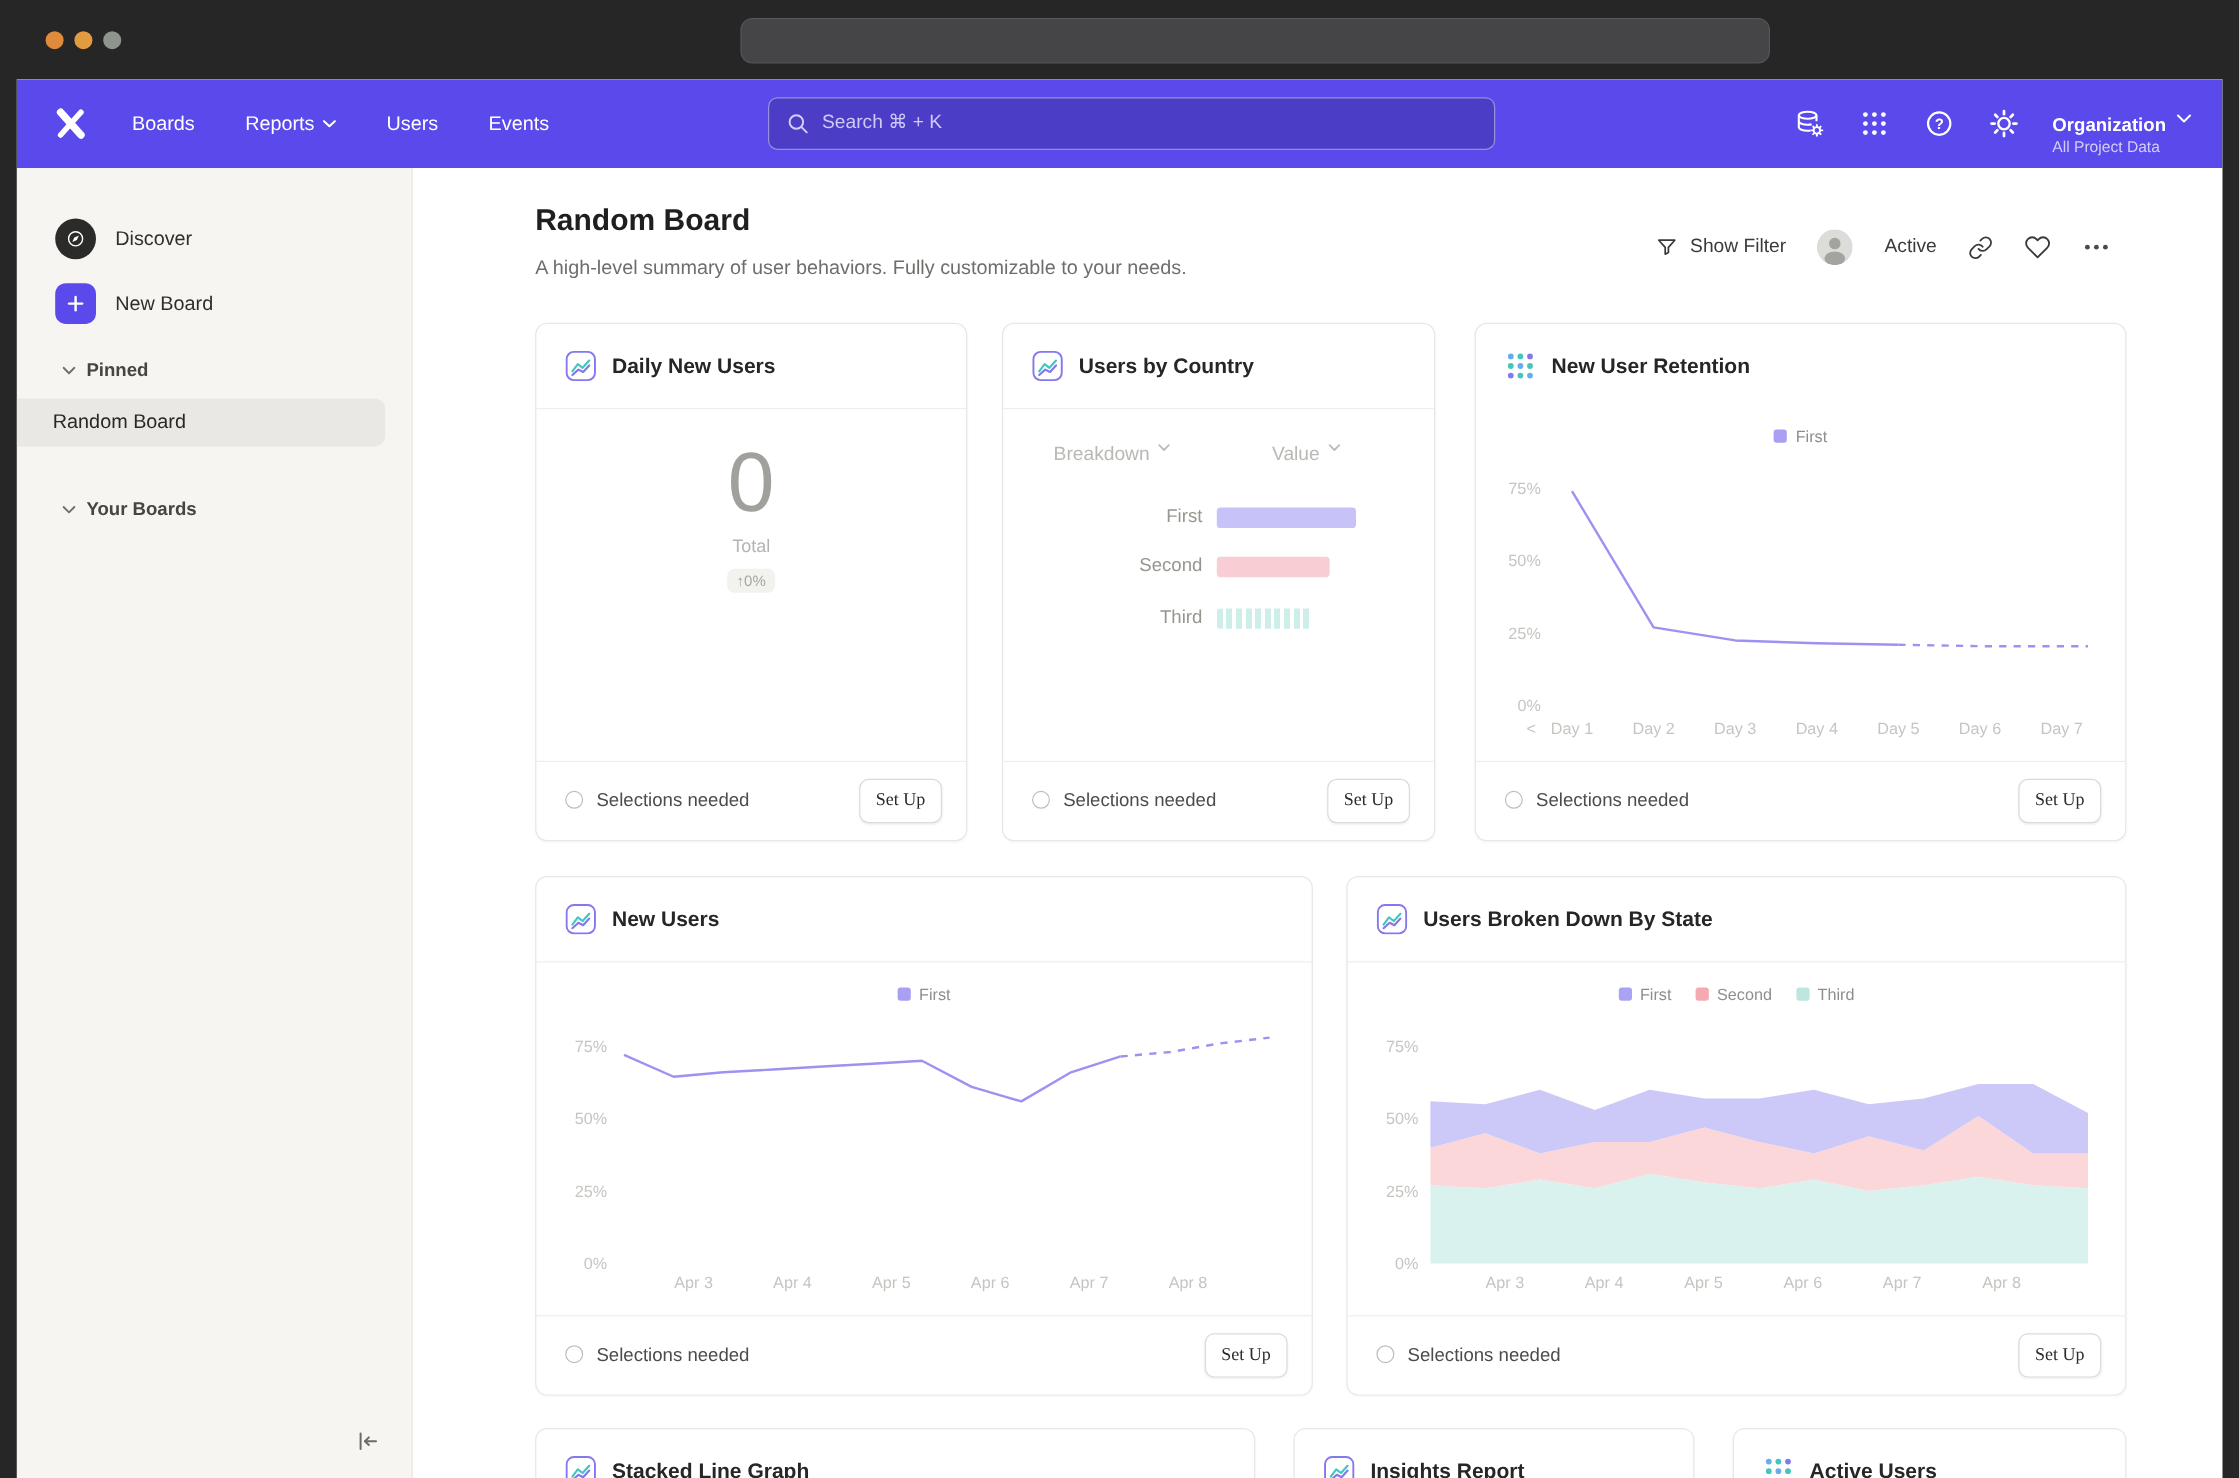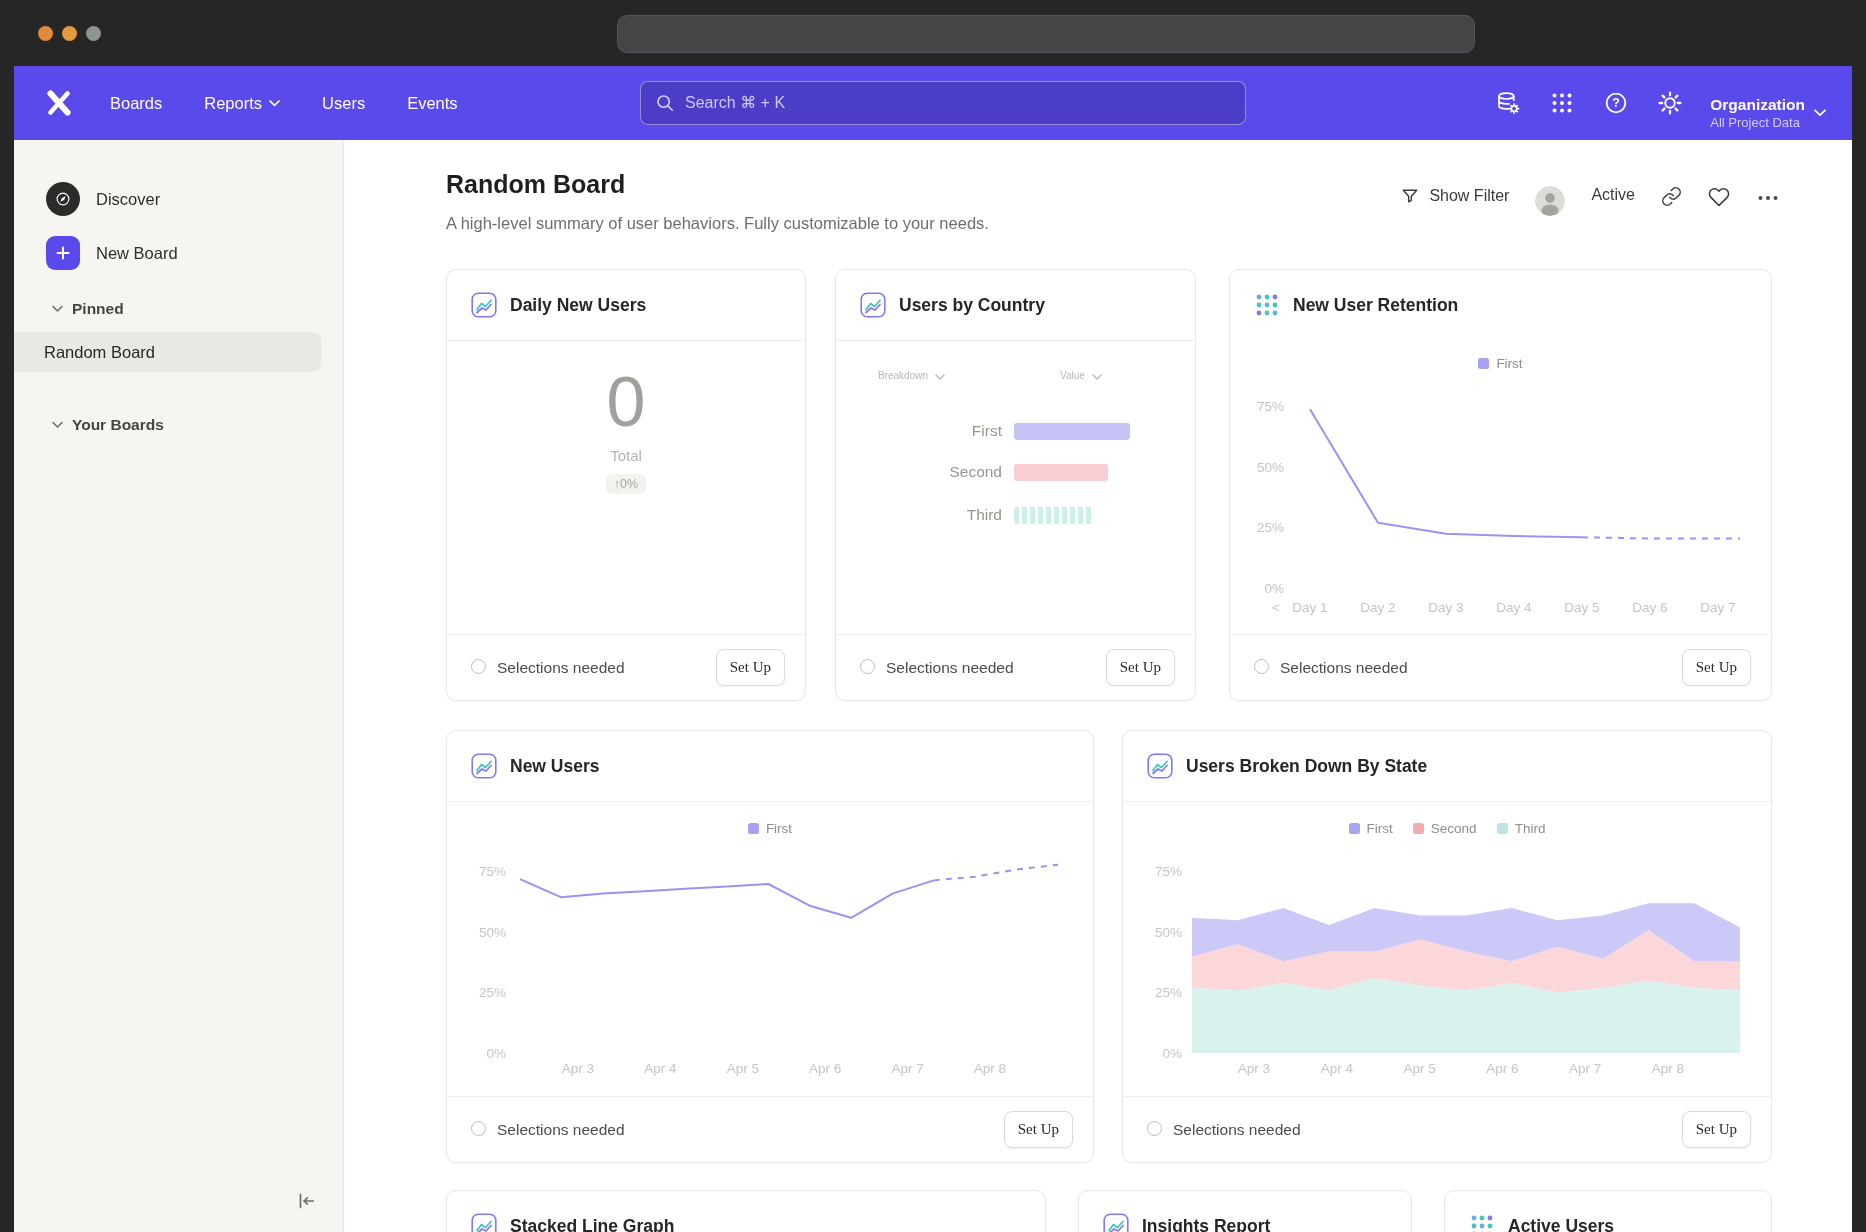--- a/index.html
+++ b/index.html
@@ -35,21 +35,21 @@
   .nav-item { color: #ffffff; font-size: 16.5px; font-weight: 500; display: flex; align-items: center; gap: 7px; cursor: pointer; }
   .search {
     position: absolute; left: 626px; top: 15px; width: 606px; height: 44px;
     background: rgba(0,0,0,0.16); border: 1px solid rgba(255,255,255,0.42); border-radius: 8px;
     display: flex; align-items: center; padding: 0 14px; gap: 10px;
   }
   .search input { flex: 1; background: transparent; border: none; outline: none; color: #eeebfe; font-size: 16px; }
   .search input::placeholder { color: #cfc9f7; }
   .nav-right { position: absolute; right: 26px; top: 0; height: 74px; display: flex; align-items: center; gap: 26px; }
   .nav-icon-btn { width: 28px; height: 28px; display: flex; align-items: center; justify-content: center; cursor: pointer; }
-  .org { display: flex; align-items: center; gap: 9px; cursor: pointer; margin-top: 20px; }
+  .org { display: flex; align-items: flex-start; gap: 9px; cursor: pointer; margin-top: 20px; }
   .org-name { color: #ffffff; font-size: 15.5px; font-weight: 700; line-height: 1.25; }
   .org-scope { color: #d3cdf9; font-size: 13px; line-height: 1.25; }
 
   
   .content { position: absolute; top: 74px; left: 0; right: 0; bottom: 0; }
   .sidebar { position: absolute; left: 0; top: 0; bottom: 0; width: 330px; background: #f6f5f2; border-right: 1px solid #e9e8e4; }
   .side-item { position: absolute; left: 32px; display: flex; align-items: center; gap: 16px; cursor: pointer; }
   .side-item-label { font-size: 16.5px; font-weight: 500; color: #2e2e2c; }
   .badge-dark { width: 34px; height: 34px; border-radius: 50%; background: #2b2b29; display: flex; align-items: center; justify-content: center; }
   .badge-purple { width: 34px; height: 34px; border-radius: 9px; background: #5a49eb; display: flex; align-items: center; justify-content: center; }
@@ -59,21 +59,21 @@
     position: absolute; left: 0; right: 22px; top: 192px; height: 40px;
     background: #e9e8e4; border-radius: 0 9px 9px 0;
     display: flex; align-items: center; padding-left: 30px;
     font-size: 16.5px; font-weight: 500; color: #272725; cursor: pointer;
   }
   .collapse-btn { position: absolute; right: 24px; bottom: 18px; width: 26px; height: 26px; display: flex; align-items: center; justify-content: center; cursor: pointer; }
 
   .main { position: absolute; left: 331px; top: 0; right: 0; bottom: 0; background: #ffffff; overflow: hidden; }
   .board-title { position: absolute; left: 101px; top: 30px; font-size: 25px; font-weight: 700; color: #1f1f1d; }
   .board-subtitle { position: absolute; left: 101px; top: 74px; font-size: 16.5px; color: #6e6e6b; }
-  .actions { position: absolute; top: 46px; right: 72px; height: 40px; display: flex; align-items: flex-start; gap: 26px; }
+  .actions { position: absolute; top: 46px; right: 93px; height: 40px; display: flex; align-items: center; gap: 26px; }
   .action-txt { font-size: 16px; color: #3a3a38; font-weight: 500; }
   .action-btn { display: flex; align-items: center; gap: 9px; cursor: pointer; }
   .avatar { width: 30px; height: 30px; border-radius: 50%; overflow: hidden; cursor: pointer; }
 
   
   .card { position: absolute; background: #ffffff; border: 1px solid #e8e7e3; border-radius: 10px; box-shadow: 0 1px 2px rgba(0,0,0,0.03); }
   .card-header { position: absolute; top: 0; left: 0; right: 0; height: 70px; display: flex; align-items: center; padding-left: 24px; gap: 13px; }
   .card-title { font-size: 17.5px; font-weight: 700; color: #262624; }
   .hdr-line { position: absolute; top: 70px; left: 0; right: 0; border-top: 1px solid #efeeea; }
   .card-footer { position: absolute; bottom: 0; left: 0; right: 0; height: 66px; border-top: 1px solid #efeeea; display: flex; align-items: center; padding: 0 20px 0 24px; }
@@ -86,21 +86,21 @@
     font-family: Liberation Serif, serif;
   }
 
   
   .dnu-body { position: absolute; top: 71px; left: 0; right: 0; display: flex; flex-direction: column; align-items: center; padding-top: 26px; }
   .big-zero { font-size: 70px; color: #a0a09d; line-height: 1; }
   .zero-label { margin-top: 10px; font-size: 15px; color: #b4b4b0; }
   .delta-pill { margin-top: 10px; background: #f2f2ef; color: #a6a6a2; font-size: 12.5px; padding: 3px 8px; border-radius: 6px; }
 
   
-  .dd { position: absolute; display: flex; align-items: flex-end; gap: 7px; font-size: 10px; color: #b9b8b4; cursor: pointer; }
+  .dd { position: absolute; display: flex; align-items: flex-start; gap: 7px; font-size: 16px; color: #b9b8b4; cursor: pointer; }
   .country-row { position: absolute; left: 24px; display: flex; align-items: center; }
   .country-label { width: 142px; text-align: right; font-size: 15.5px; color: #96968f; }
   .country-bar { height: 17px; border-radius: 3px; margin-left: 12px; }
 
   
   .legend-row { position: absolute; left: 0; right: 0; display: flex; justify-content: center; gap: 20px; }
   .legend-item { display: flex; align-items: center; gap: 7px; }
   .legend-swatch { width: 11px; height: 11px; border-radius: 2.5px; display: inline-block; }
   .legend-label { font-size: 13.5px; color: #8f8e8a; }
   .chart-host { position: absolute; }

